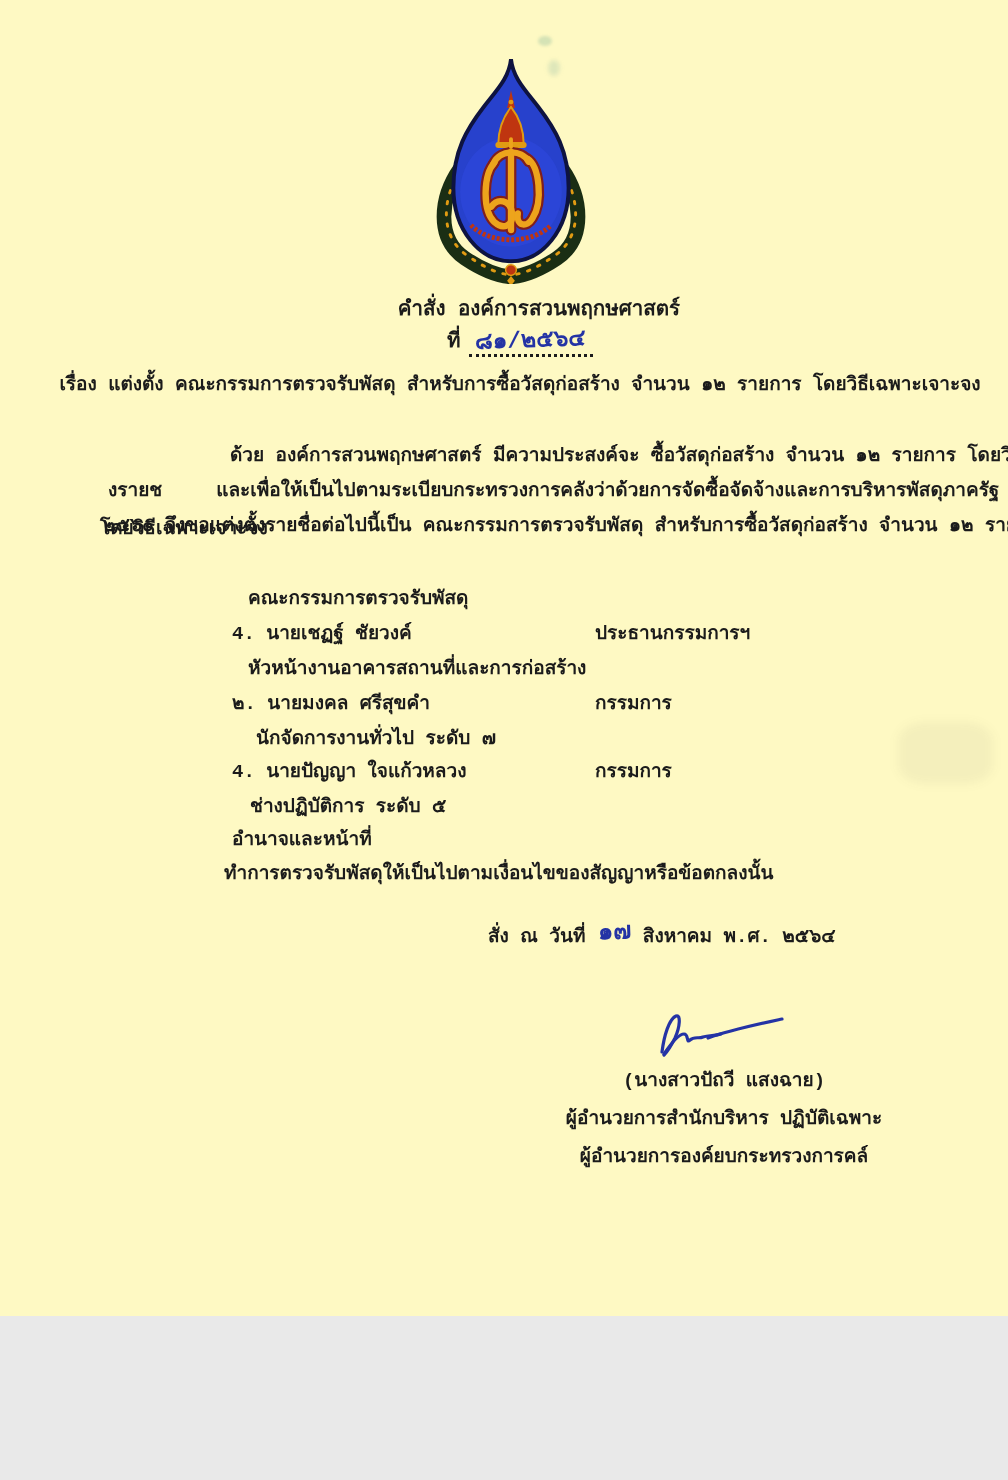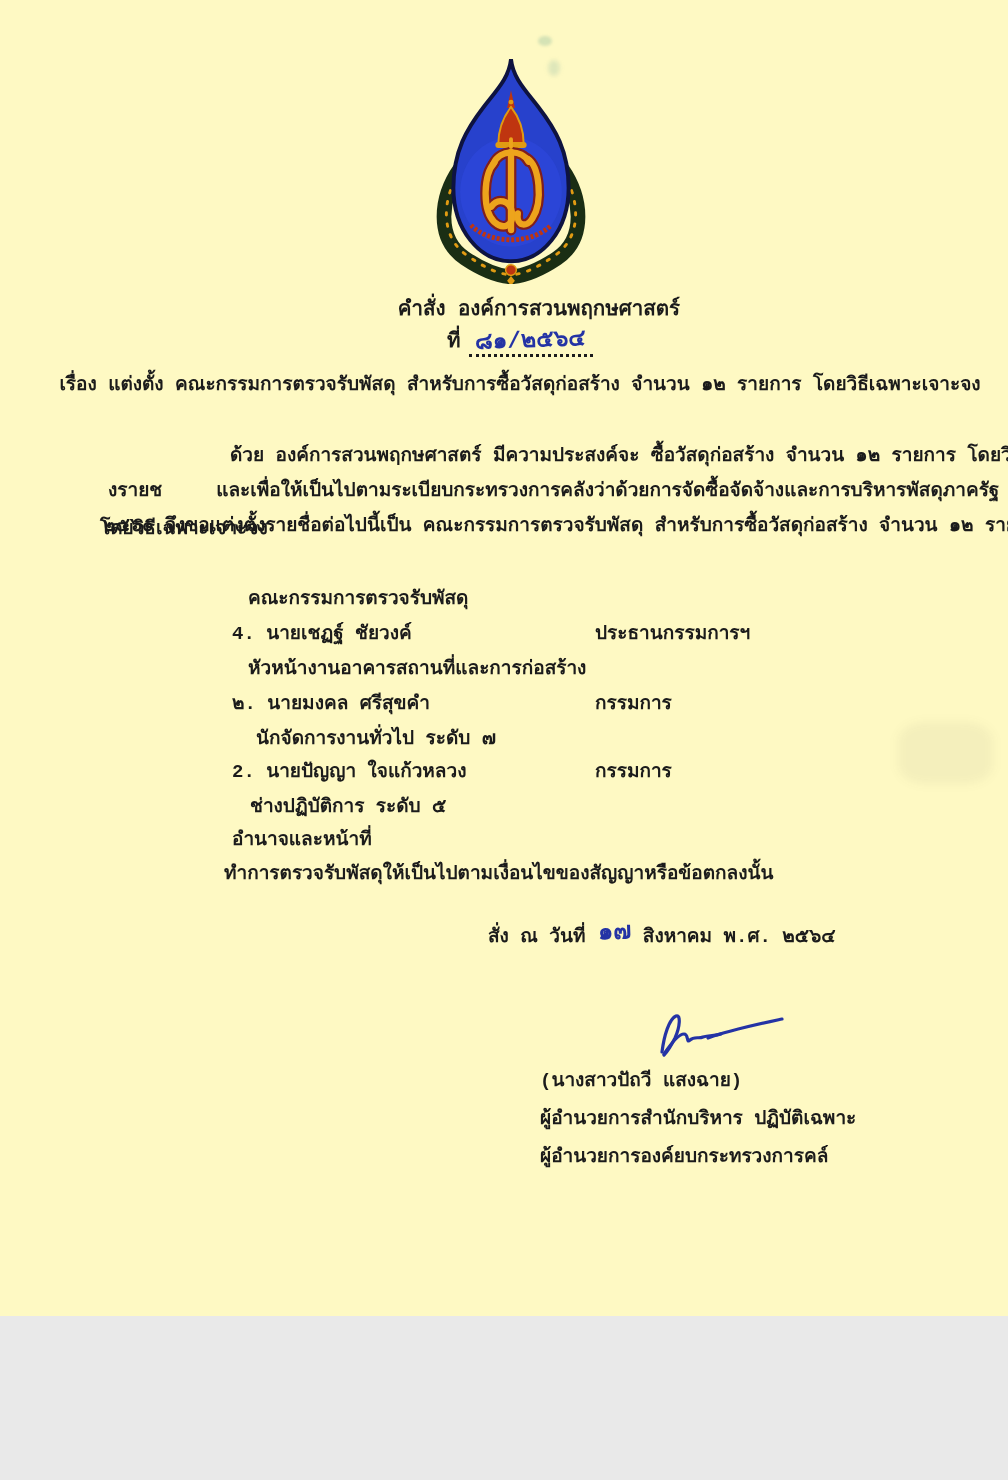--- a/index.html
+++ b/index.html
@@ -28,21 +28,21 @@
     min-width:112px;
     border-bottom:3px dotted #1c1c1c;
     padding:0 6px 1px 6px;
     margin-left:8px;
     text-align:center;
     line-height:1;
   }
   .handnum{font-size:23px;}
   .handday{font-size:24px;margin:0 12px;position:relative;top:-3px;}
   .smudge{position:absolute;border-radius:50%;pointer-events:none;}
-  .sigblock{left:540px;width:368px;}
+  .sigblock{left:540px;width:368px;text-align:center;}
 </style>
 </head>
 <body>
 
 <div class="page">
 
   <div class="smudge" style="left:538px;top:36px;width:14px;height:10px;background:rgba(120,175,150,0.30);filter:blur(1.5px);"></div>
   <div class="smudge" style="left:548px;top:60px;width:12px;height:16px;background:rgba(130,180,160,0.25);filter:blur(2px);"></div>
   <div class="smudge" style="left:898px;top:722px;width:95px;height:62px;background:rgba(60,60,60,0.05);filter:blur(5px);border-radius:30%;"></div>
   <div class="smudge" style="left:948px;top:1402px;width:34px;height:16px;background:rgba(60,60,60,0.05);filter:blur(4px);"></div>
@@ -110,21 +110,21 @@
   <div class="abs b t19" style="left:232px;top:586px;margin-left:16px;">คณะกรรมการตรวจรับพัสดุ</div>
 
   <div class="abs b t19" style="left:232px;top:621px;">4. นายเชฏฐ์ ชัยวงค์</div>
   <div class="abs b t19" style="left:595px;top:621px;">ประธานกรรมการฯ</div>
   <div class="abs b t19" style="left:248px;top:656px;">หัวหน้างานอาคารสถานที่และการก่อสร้าง</div>
 
   <div class="abs b t19" style="left:232px;top:691px;">๒. นายมงคล ศรีสุขคำ</div>
   <div class="abs b t19" style="left:595px;top:691px;">กรรมการ</div>
   <div class="abs b t19" style="left:256px;top:726px;">นักจัดการงานทั่วไป ระดับ ๗</div>
 
-  <div class="abs b t19" style="left:232px;top:759px;">2. นายปัญญา ใจแก้วหลวง</div>
+  <div class="abs b t19" style="left:232px;top:759px;">4. นายปัญญา ใจแก้วหลวง</div>
   <div class="abs b t19" style="left:595px;top:759px;">กรรมการ</div>
   <div class="abs b t19" style="left:250px;top:794px;">ช่างปฏิบัติการ ระดับ ๕</div>
 
   <div class="abs b t19" style="left:232px;top:827px;">อำนาจและหน้าที่</div>
   <div class="abs b t19" style="left:224px;top:861px;">ทำการตรวจรับพัสดุให้เป็นไปตามเงื่อนไขของสัญญาหรือข้อตกลงนั้น</div>
 
   <div class="abs b t19" style="left:488px;top:923px;">
     <span>สั่ง ณ วันที่</span><span class="hand handday">๑๗</span><span>สิงหาคม พ.ศ. ๒๕๖๔</span>
   </div>
 

